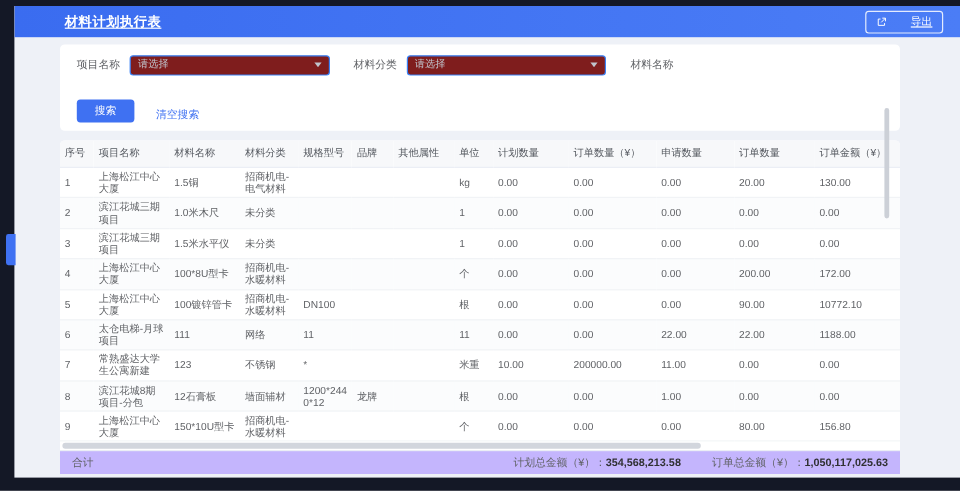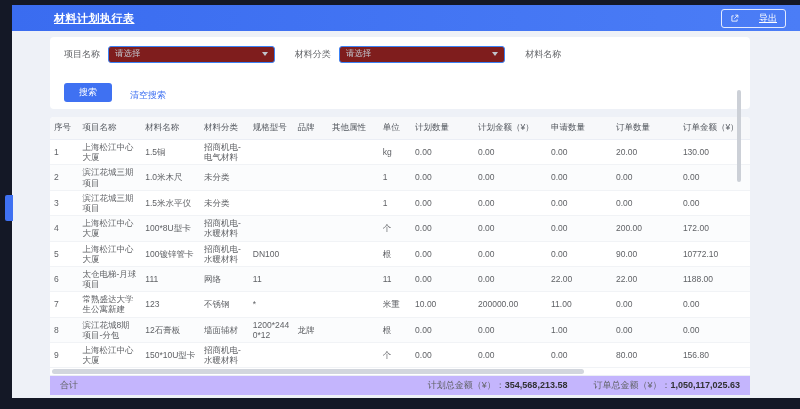--- a/index.html
+++ b/index.html
@@ -170,21 +170,21 @@
           <tr>
               <th>序号</th>
               <th>项目名称</th>
               <th>材料名称</th>
               <th>材料分类</th>
               <th>规格型号</th>
               <th>品牌</th>
               <th>其他属性</th>
               <th>单位</th>
               <th>计划数量</th>
-              <th>计划金额（¥）</th>
+              <th>订单数量（¥）</th>
               <th>申请数量</th>
               <th>订单数量</th>
               <th>订单金额（¥）</th>
             </tr>
         </thead>
         <tbody>
             <tr>
               <td>1</td>
               <td>上海松江中心大厦</td>
               <td>1.5铜</td>

